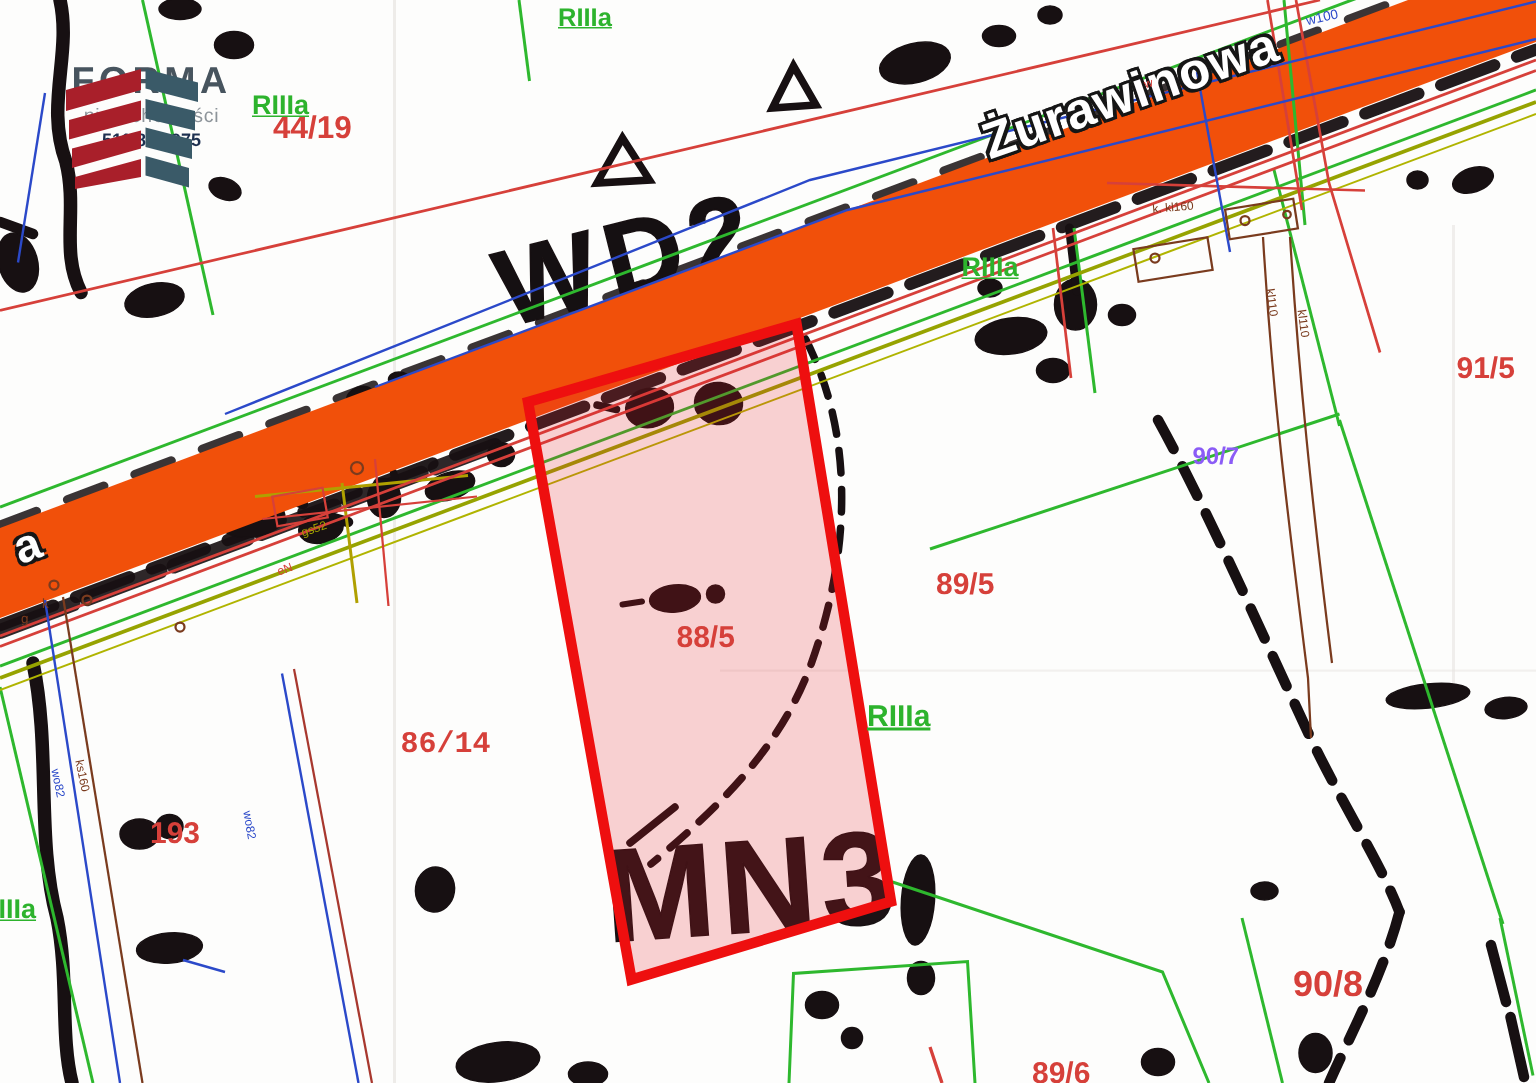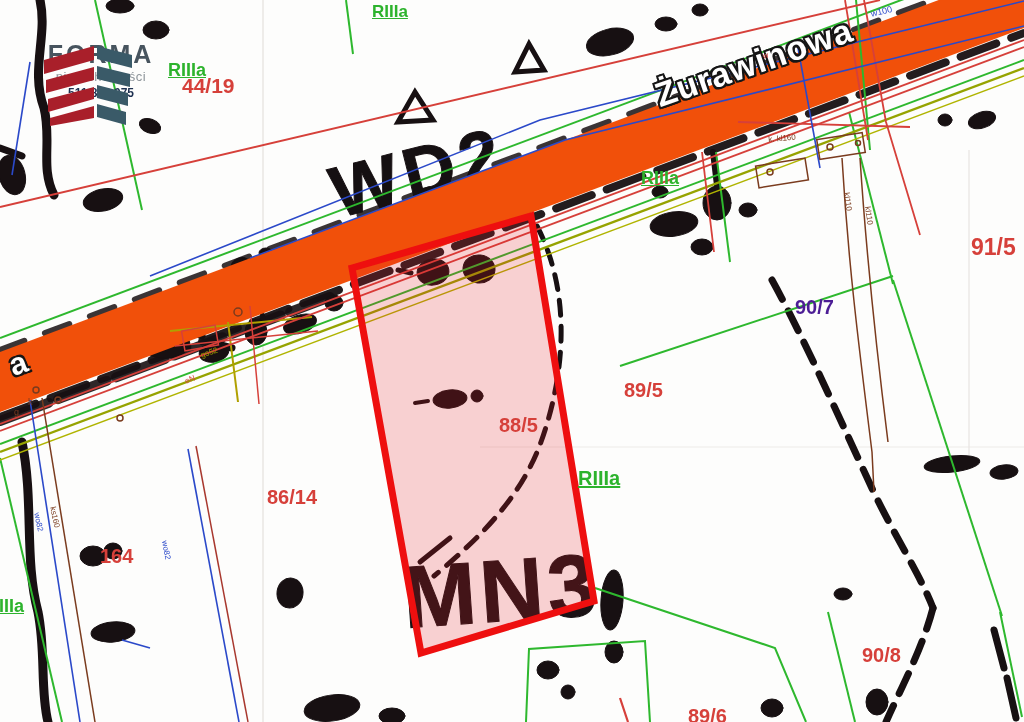--- a/index.html
+++ b/index.html
@@ -174,27 +174,27 @@
       <circle cx="120" cy="418" r="3"></circle>
     </g>
     <polygon points="352,268 531,216 594,601 421,653" fill="rgba(228,28,38,0.20)" stroke="#ee0f0f" stroke-width="7" stroke-linejoin="miter"></polygon>
   </svg>
 
   <div id="street-name">Żurawinowa</div>
   <div id="street-partial">a</div>
 
   <div class="layer" id="parcel-labels">
       <div class="lbl parcel-lbl" style="left: 182px; top: 75px; font-size: 21px; color: rgb(214, 64, 58);">44/19</div>
-      <div class="lbl parcel-lbl" style="left: 971px; top: 236px; font-size: 23px; color: rgb(214, 64, 58);">91/5</div>
-      <div class="lbl parcel-lbl" style="left: 795px; top: 297px; font-size: 20px; color: #4c1d95;">90/7</div>
+      <div class="lbl parcel-lbl" style="left: 971px; top: 236px; font-size: 20px; color: rgb(214, 64, 58);">91/5</div>
+      <div class="lbl parcel-lbl" style="left: 795px; top: 297px; font-size: 16px; color: #8b5cf6;">90/7</div>
       <div class="lbl parcel-lbl" style="left: 624px; top: 380px; font-size: 20px; color: rgb(214, 64, 58);">89/5</div>
-      <div class="lbl parcel-lbl" style="left: 451px; top: 415px; font-size: 20px; color: rgb(214, 64, 58); margin-left: 48px;">88/5</div>
-      <div class="lbl parcel-lbl" style="left: 267px; top: 487px; font-size: 20px; color: rgb(214, 64, 58);">86/14</div>
-      <div class="lbl parcel-lbl" style="left: 100px; top: 546px; font-size: 20px; color: rgb(214, 64, 58);">164</div>
-      <div class="lbl parcel-lbl" style="left: 862px; top: 645px; font-size: 20px; color: rgb(214, 64, 58);">90/8</div>
+      <div class="lbl parcel-lbl" style="left: 451px; top: 415px; font-size: 20px; color: rgb(214, 64, 58);">88/5</div>
+      <div class="lbl parcel-lbl" style="left: 267px; top: 487px; font-size: 20px; color: rgb(214, 64, 58); font-family: Liberation Mono, monospace;">86/14</div>
+      <div class="lbl parcel-lbl" style="left: 100px; top: 546px; font-size: 20px; color: rgb(214, 64, 58);">193</div>
+      <div class="lbl parcel-lbl" style="left: 862px; top: 645px; font-size: 24px; color: rgb(214, 64, 58);">90/8</div>
       <div class="lbl parcel-lbl" style="left: 688px; top: 706px; font-size: 20px; color: rgb(214, 64, 58);">89/6</div>
     </div>
   <div class="layer" id="soil-labels">
       <div class="lbl soil-lbl" style="left: 168px; top: 61px; font-size: 18px; color: rgb(45, 179, 45);">RIIIa</div>
       <div class="lbl soil-lbl" style="left: 372px; top: 3px; font-size: 17px; color: rgb(45, 179, 45);">RIIIa</div>
       <div class="lbl soil-lbl" style="left: 641px; top: 169px; font-size: 18px; color: rgb(45, 179, 45);">RIIIa</div>
       <div class="lbl soil-lbl" style="left: 578px; top: 468px; font-size: 20px; color: rgb(45, 179, 45);">RIIIa</div>
       <div class="lbl soil-lbl" style="left: -14px; top: 597px; font-size: 18px; color: rgb(45, 179, 45);">RIIIa</div>
     </div>
   <div class="layer" id="utility-labels">

